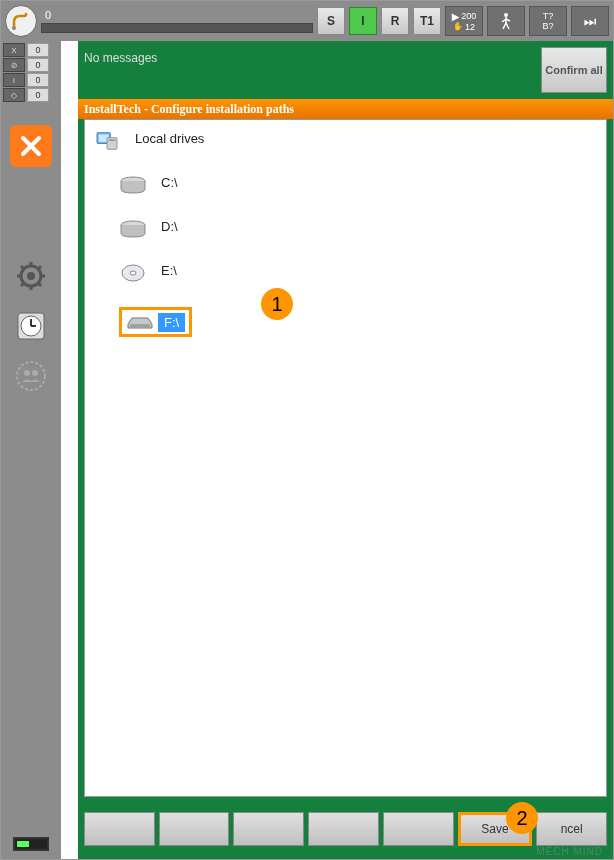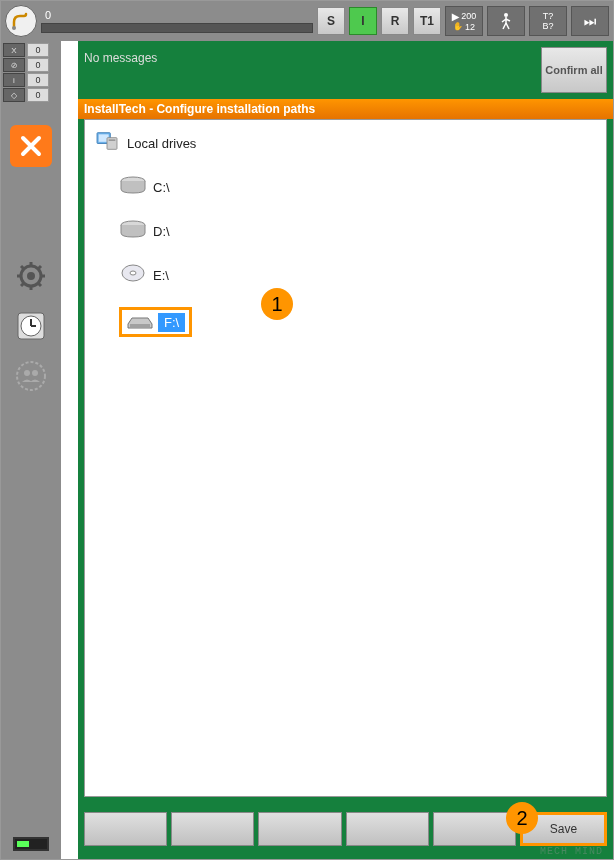--- a/index.html
+++ b/index.html
@@ -176,33 +176,34 @@
 }
 .title-bar {
   height: 20px;
   background: linear-gradient(#ff9500, #e67300);
   color: #fff;
   font-size: 12px;
   font-weight: bold;
   padding: 2px 6px;
   display: flex;
   align-items: center;
+  font-family: Liberation Serif, serif;
 }
 .tree-panel {
   flex: 1;
   background: #fff;
   margin: 0 6px;
   border: 1px solid #999;
   padding: 8px;
   position: relative;
 }
 .tree-node {
   display: flex;
-  align-items: flex-end;
-  gap: 6px;
+  align-items: flex-start;
+  gap: 14px;
   padding: 3px 0;
   font-size: 13px;
   color: #222;
 }
 .tree-children {
   margin-left: 26px;
 }
 .tree-children .tree-node {
   margin-top: 18px;
 }
@@ -255,21 +256,20 @@
 .bottom-btn.save {
   border: 3px solid #ff9500;
 }
 .watermark {
   position: absolute;
   right: 10px; bottom: 2px;
   font-size: 10px;
   color: rgba(150,150,150,0.4);
   letter-spacing: 1px;
   pointer-events: none;
-  font-family: Liberation Mono, monospace;
 }
 </style>
 </head>
 <body>
 
 <div class="top-bar">
   <div class="robot-icon">
     <svg width="22" height="22" viewBox="0 0 22 22">
         <path d="M4 18 L4 12 Q4 6 10 6 L14 6 Q16 6 16 4" stroke="#cc8800" stroke-width="2.5" fill="none" stroke-linecap="round"></path>
         <circle cx="4" cy="18" r="2" fill="#888"></circle>
@@ -418,17 +418,18 @@
       <div class="callout callout-1">1</div>
       <div class="callout callout-2">2</div>
     </div>
     <div class="bottom-bar">
       <button class="bottom-btn"></button>
       <button class="bottom-btn"></button>
       <button class="bottom-btn"></button>
       <button class="bottom-btn"></button>
       <button class="bottom-btn"></button>
       <button class="bottom-btn save">Save</button>
+      <button class="bottom-btn">ncel</button>
     </div>
   </div>
 </div>
 
 <div class="watermark">MECH MIND</div>
 
 </body></html>

